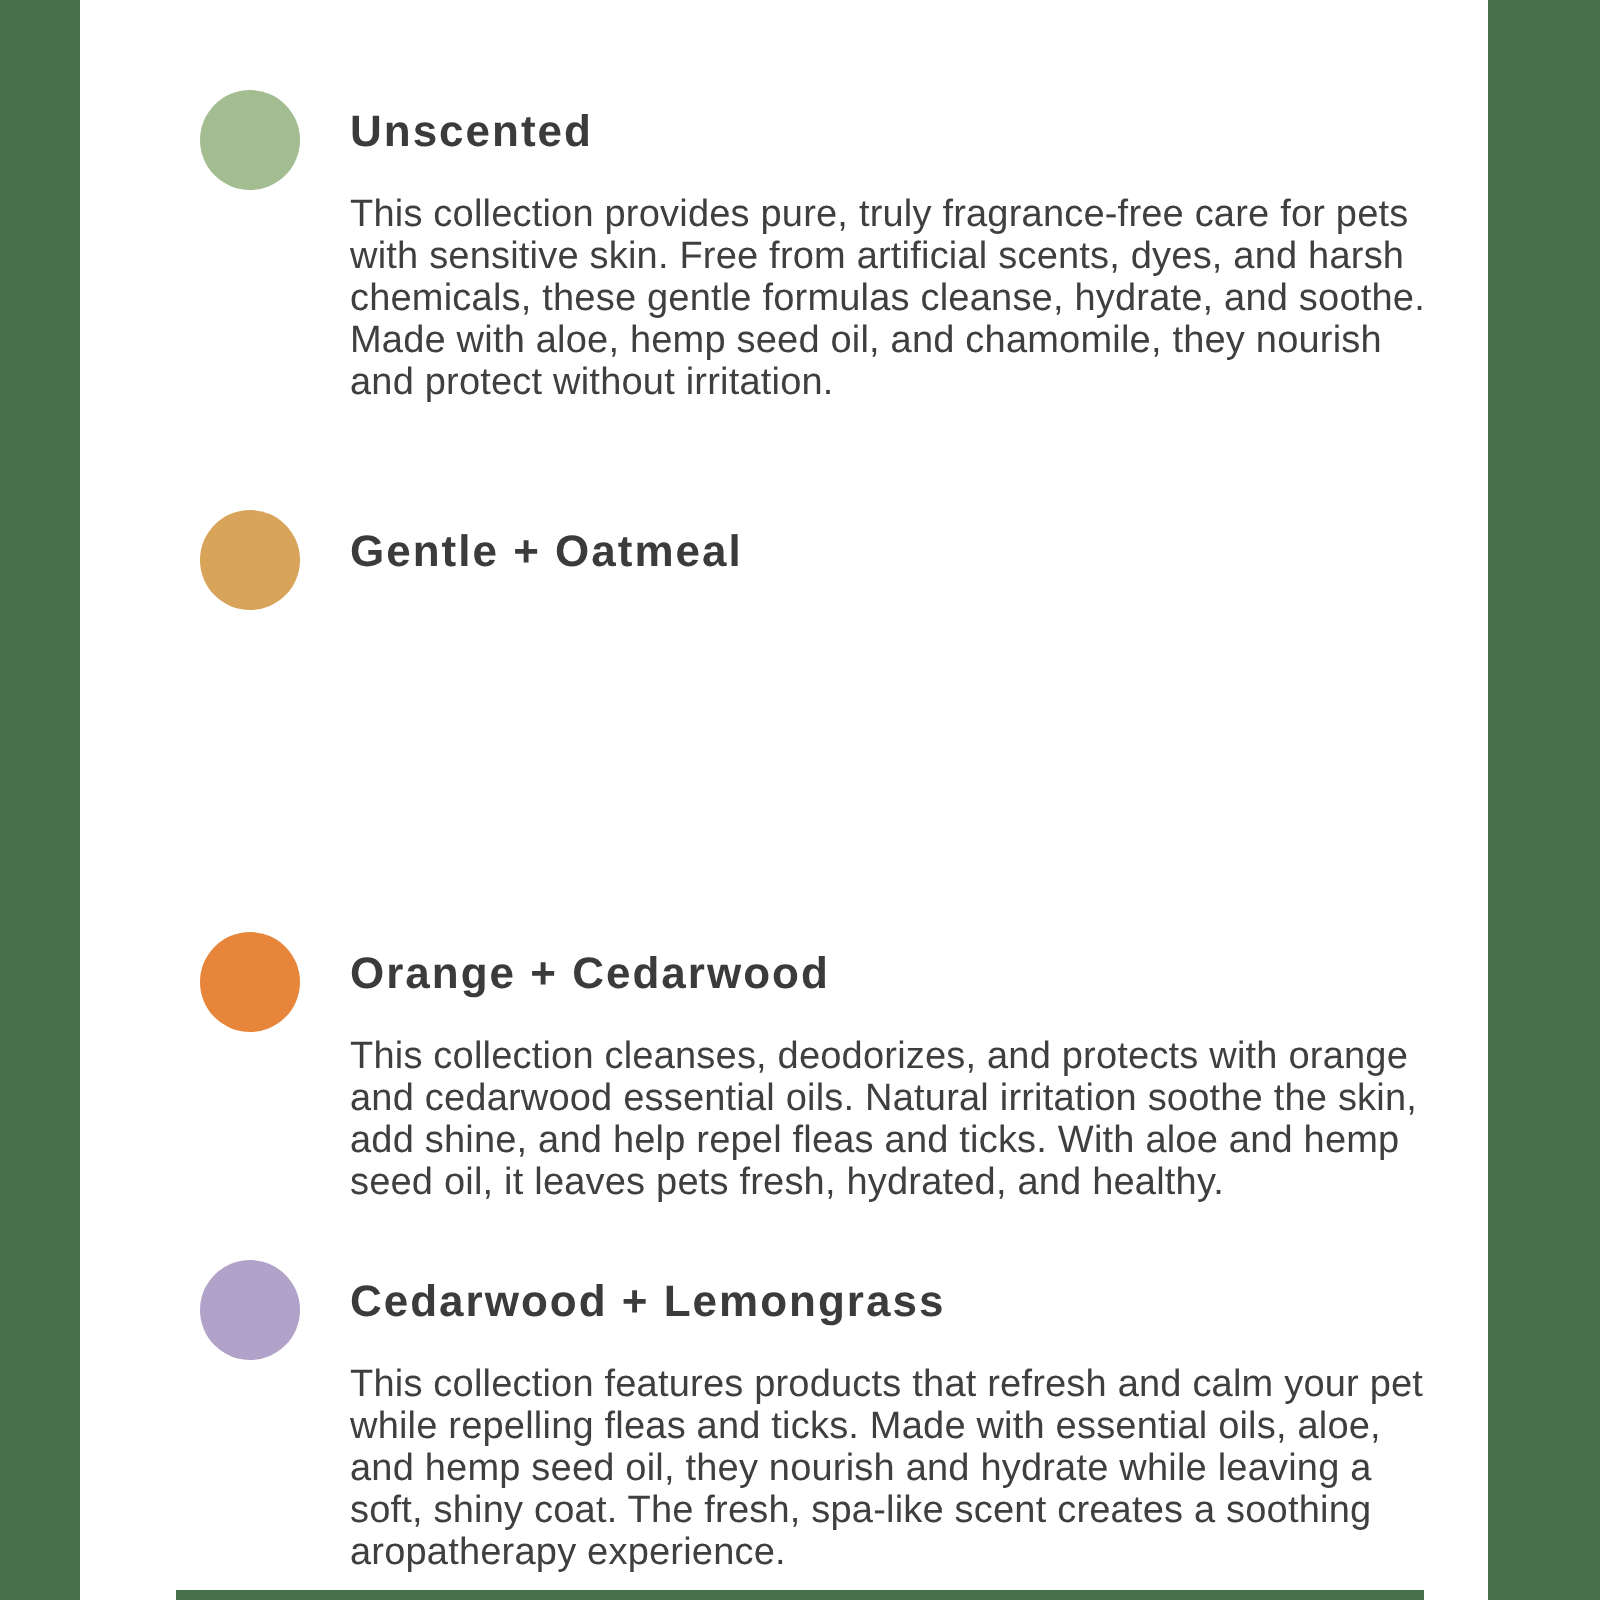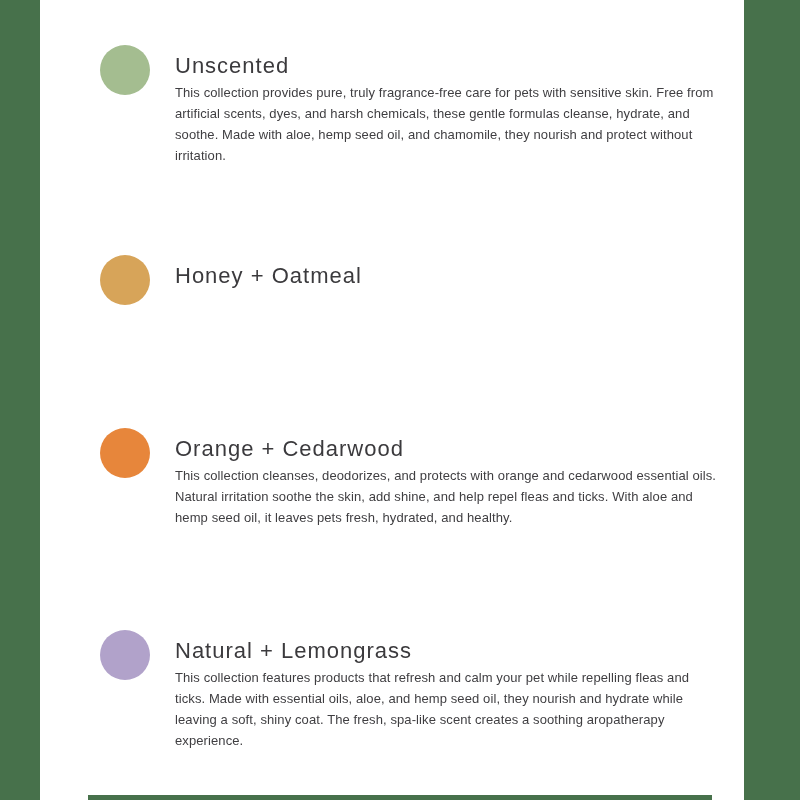--- a/index.html
+++ b/index.html
@@ -34,41 +34,41 @@
   .section {
     position: absolute;
     left: 100px;
     display: flex;
     align-items: flex-start;
     gap: 25px;
     width: 620px;
   }
   .section-1 { top: 45px; }
   .section-2 { top: 255px; }
-  .section-3 { top: 428px; }
+  .section-3 { top: 466px; }
   .section-4 { top: 630px; }
   .swatch {
     flex: 0 0 auto;
     width: 50px;
     height: 50px;
     border-radius: 50%;
   }
   .section-text {
     width: 545px;
   }
   .section-title {
     margin: 8px 0 0 0;
     font-size: 22px;
-    font-weight: 400;
+    font-weight: 700;
     letter-spacing: 1px;
     color: #3b3a3d;
   }
   .section-desc {
-    margin: 3px 0 0 0;
-    font-size: 13px;
+    margin: 18px 0 0 0;
+    font-size: 19px;
     line-height: 21px;
     letter-spacing: 0.1px;
     color: #3f3e41;
   }
 </style>
 </head>
 <body>
 
 <div class="edge-bar left"></div>
 <div class="edge-bar right"></div>
@@ -78,31 +78,31 @@
   <div class="swatch" style="background-color: rgb(164, 189, 144);"></div>
   <div class="section-text">
     <h2 class="section-title">Unscented</h2>
     <p class="section-desc">This collection provides pure, truly fragrance-free care for pets with sensitive skin. Free from artificial scents, dyes, and harsh chemicals, these gentle formulas cleanse, hydrate, and soothe. Made with aloe, hemp seed oil, and chamomile, they nourish and protect without irritation.</p>
   </div>
 </div>
 
 <div class="section section-2">
   <div class="swatch" style="background-color: rgb(215, 164, 89);"></div>
   <div class="section-text">
-    <h2 class="section-title">Honey + Oatmeal</h2>
+    <h2 class="section-title">Gentle + Oatmeal</h2>
   </div>
 </div>
 
 <div class="section section-3">
   <div class="swatch" style="background-color: rgb(231, 134, 59);"></div>
   <div class="section-text">
     <h2 class="section-title">Orange + Cedarwood</h2>
     <p class="section-desc">This collection cleanses, deodorizes, and protects with orange and cedarwood essential oils. Natural irritation soothe the skin, add shine, and help repel fleas and ticks. With aloe and hemp seed oil, it leaves pets fresh, hydrated, and healthy.</p>
   </div>
 </div>
 
 <div class="section section-4">
   <div class="swatch" style="background-color: rgb(177, 162, 202);"></div>
   <div class="section-text">
-    <h2 class="section-title">Natural + Lemongrass</h2>
+    <h2 class="section-title">Cedarwood + Lemongrass</h2>
     <p class="section-desc">This collection features products that refresh and calm your pet while repelling fleas and ticks. Made with essential oils, aloe, and hemp seed oil, they nourish and hydrate while leaving a soft, shiny coat. The fresh, spa-like scent creates a soothing aropatherapy experience.</p>
   </div>
 </div>
 
 </body></html>

